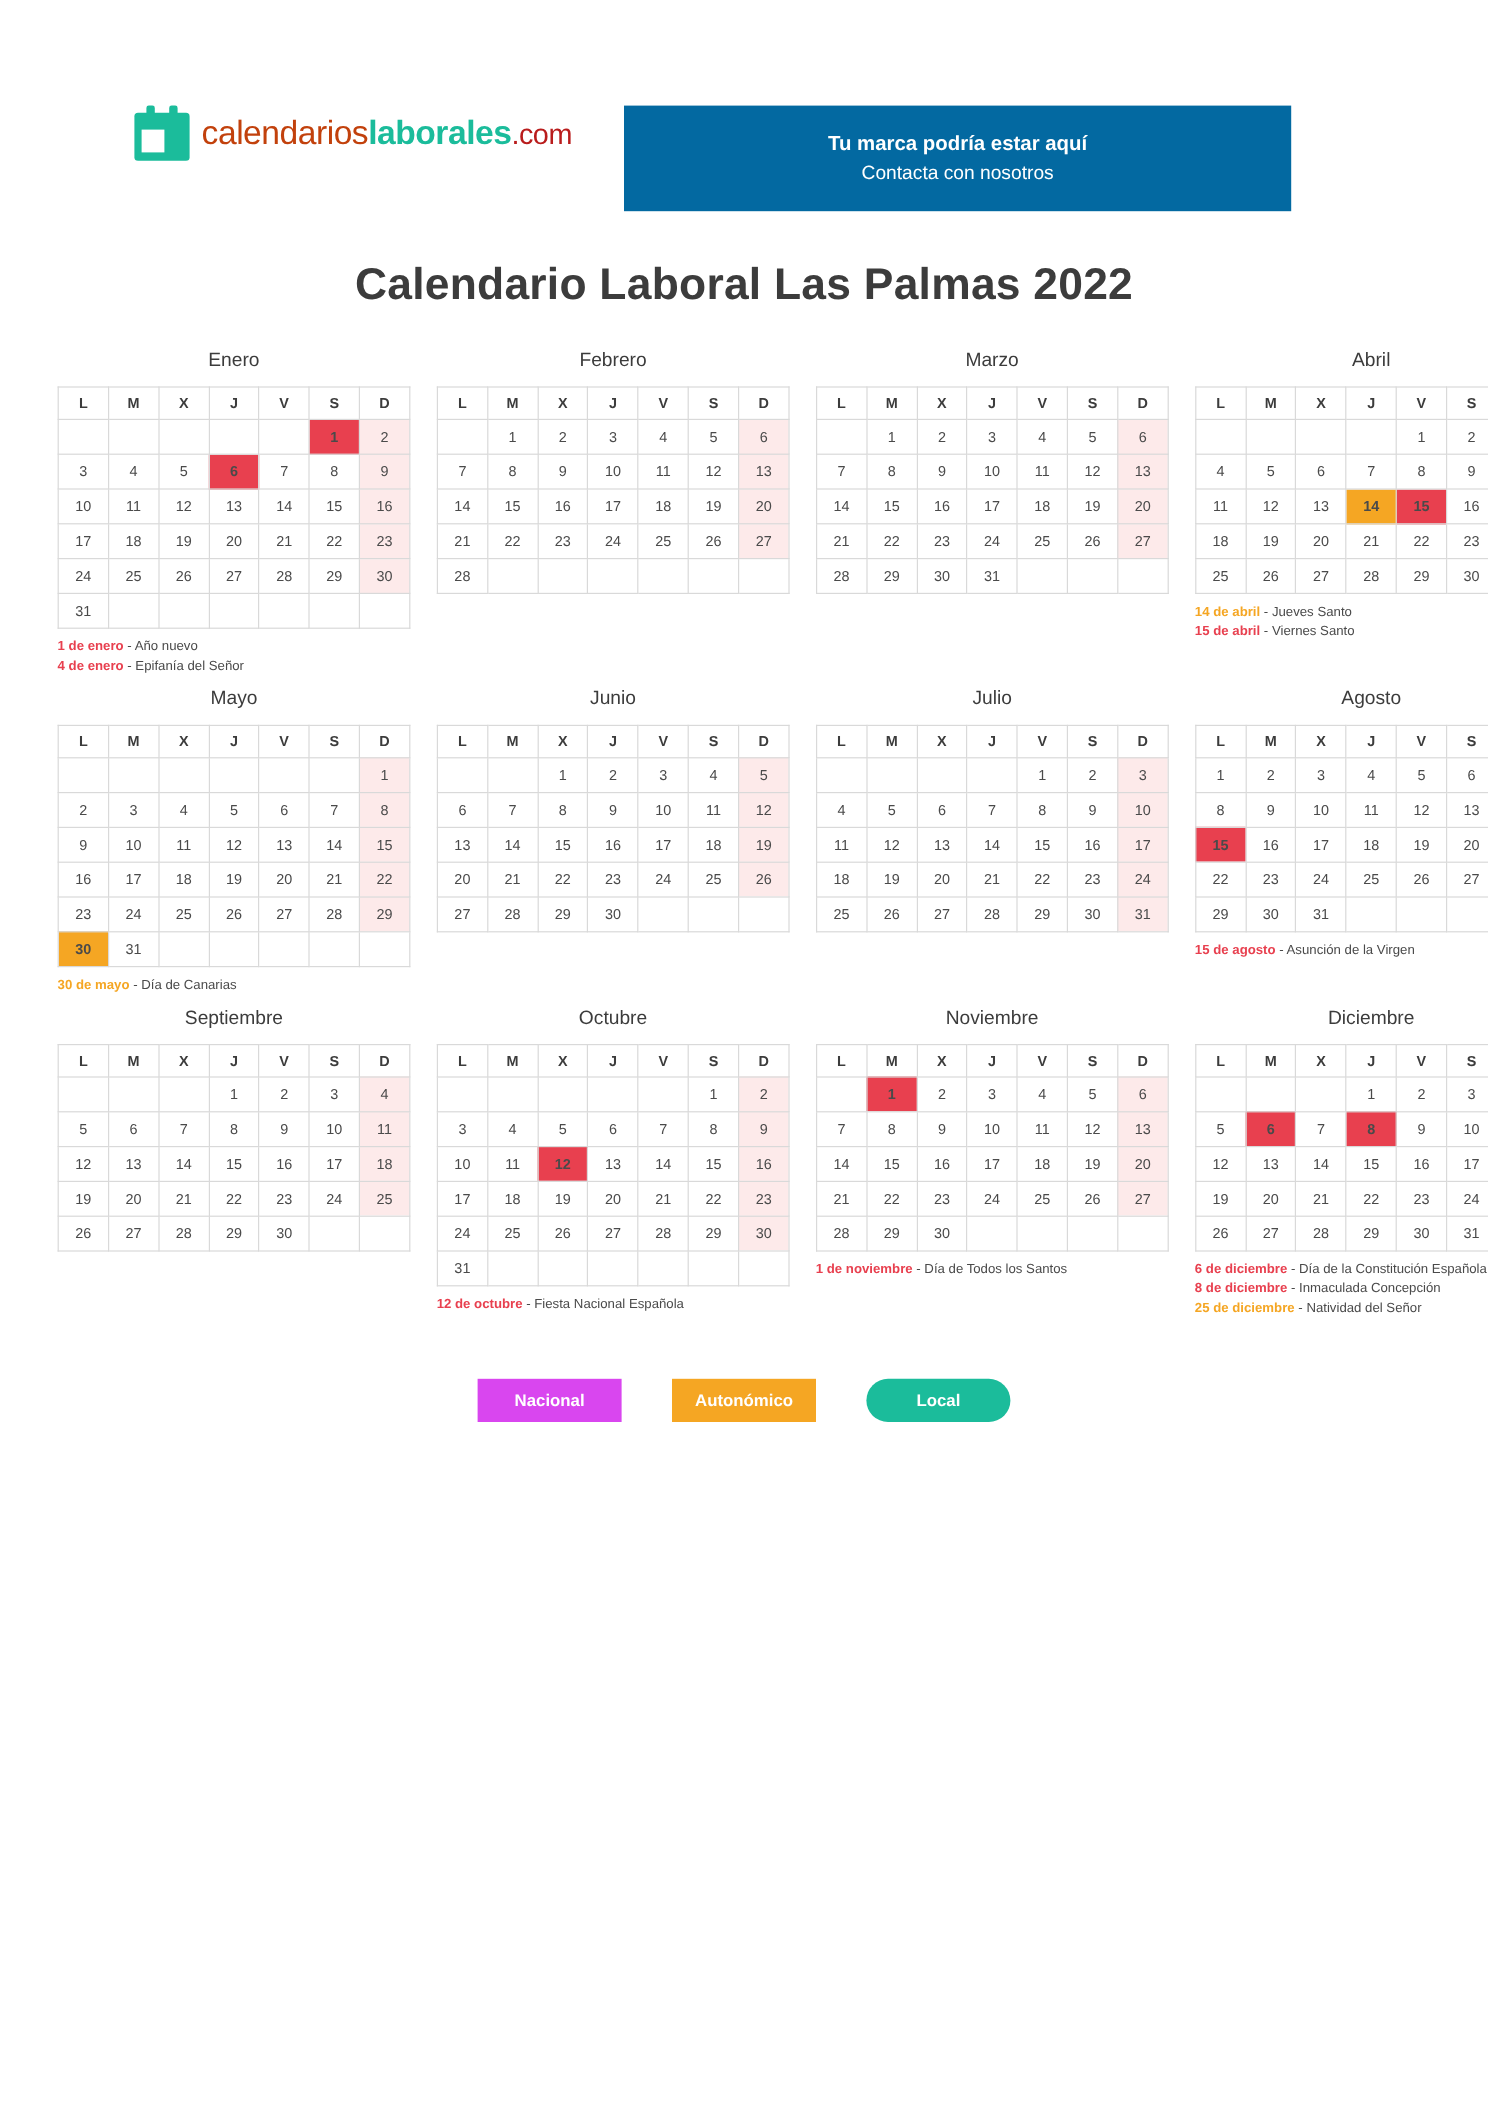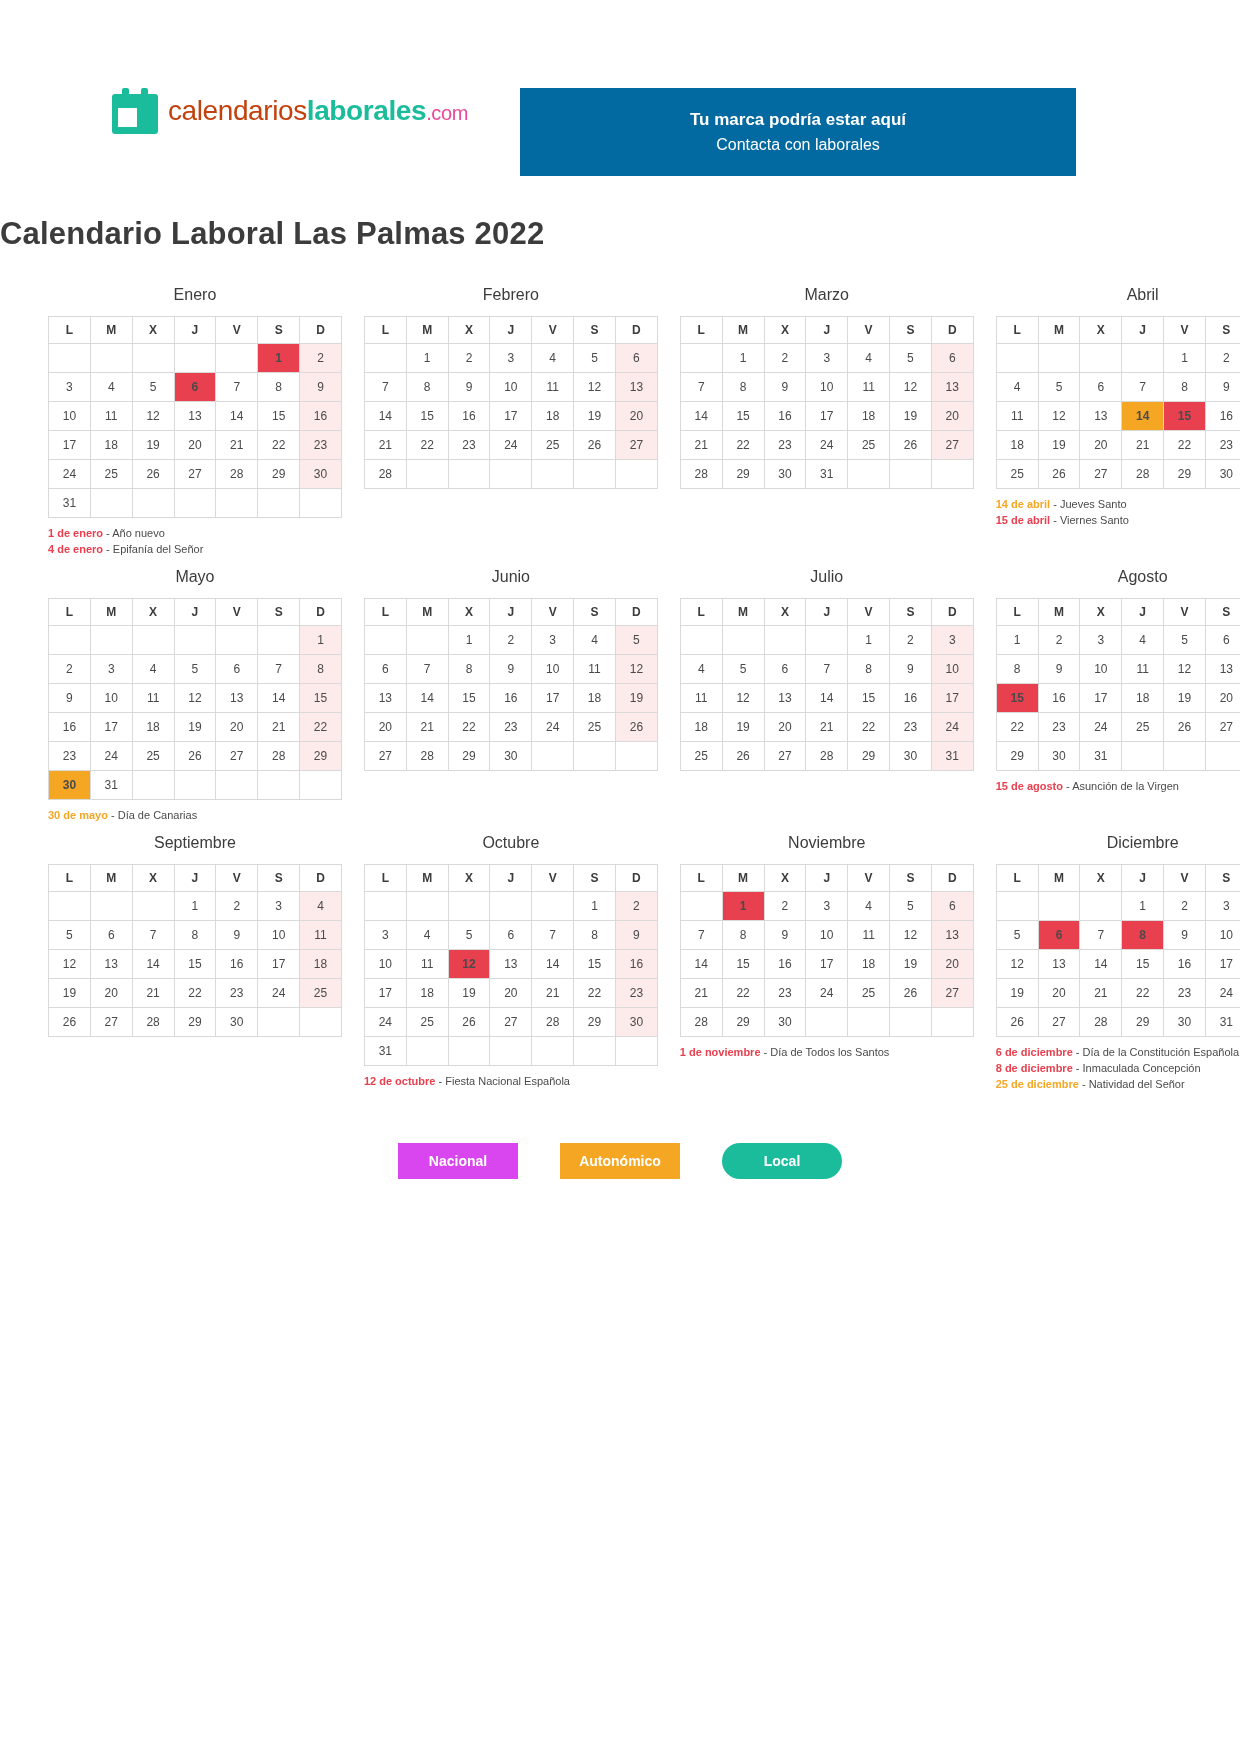--- a/index.html
+++ b/index.html
@@ -67,21 +67,21 @@
     background: #1bbc9b;
     border-radius: 2px;
   }
   .logo-text {
     font-size: 28px;
     letter-spacing: -0.4px;
     white-space: nowrap;
   }
   .logo-text .t1 { color: #c2410c; }
   .logo-text .t2 { color: #1bbc9b; font-weight: bold; }
-  .logo-text .t3 { color: #ec4899; font-size: 20px; }
+  .logo-text .t3 { color: #b91c1c; font-size: 24px; }
 
   .banner {
     width: 556px;
     height: 88px;
     background: #0369a1;
     color: #ffffff;
     display: flex;
     flex-direction: column;
     align-items: center;
     justify-content: center;
@@ -91,21 +91,22 @@
     font-size: 17px;
     font-weight: bold;
     margin-bottom: 6px;
   }
   .banner .l2 {
     font-size: 16px;
   }
 
   
   .page-title {
-    font-size: 31px;
+    text-align: center;
+    font-size: 37px;
     font-weight: bold;
     color: #3c3c3c;
     margin: 40px 0 0 0;
     letter-spacing: 0.2px;
   }
 
   
   .months {
     margin: 34px 112px 0 48px;
     display: grid;
@@ -202,21 +203,21 @@
           <span class="peg-r"></span>
         <span class="body-sq"></span>
           <span class="white-sq"></span>
       </span>
       <span class="logo-text">
         <span class="t1">calendarios</span><span class="t2">laborales</span><span class="t3">.com</span>
       </span>
     </div>
     <div class="banner">
       <div class="l1">Tu marca podría estar aquí</div>
-      <div class="l2">Contacta con laborales</div>
+      <div class="l2">Contacta con nosotros</div>
     </div>
   </div>
 
   <h1 class="page-title">Calendario Laboral Las Palmas 2022</h1>
 
   <div class="months">
       <div class="month">
         <div class="month-name">Enero</div>
         <table class="cal">
           <thead>

